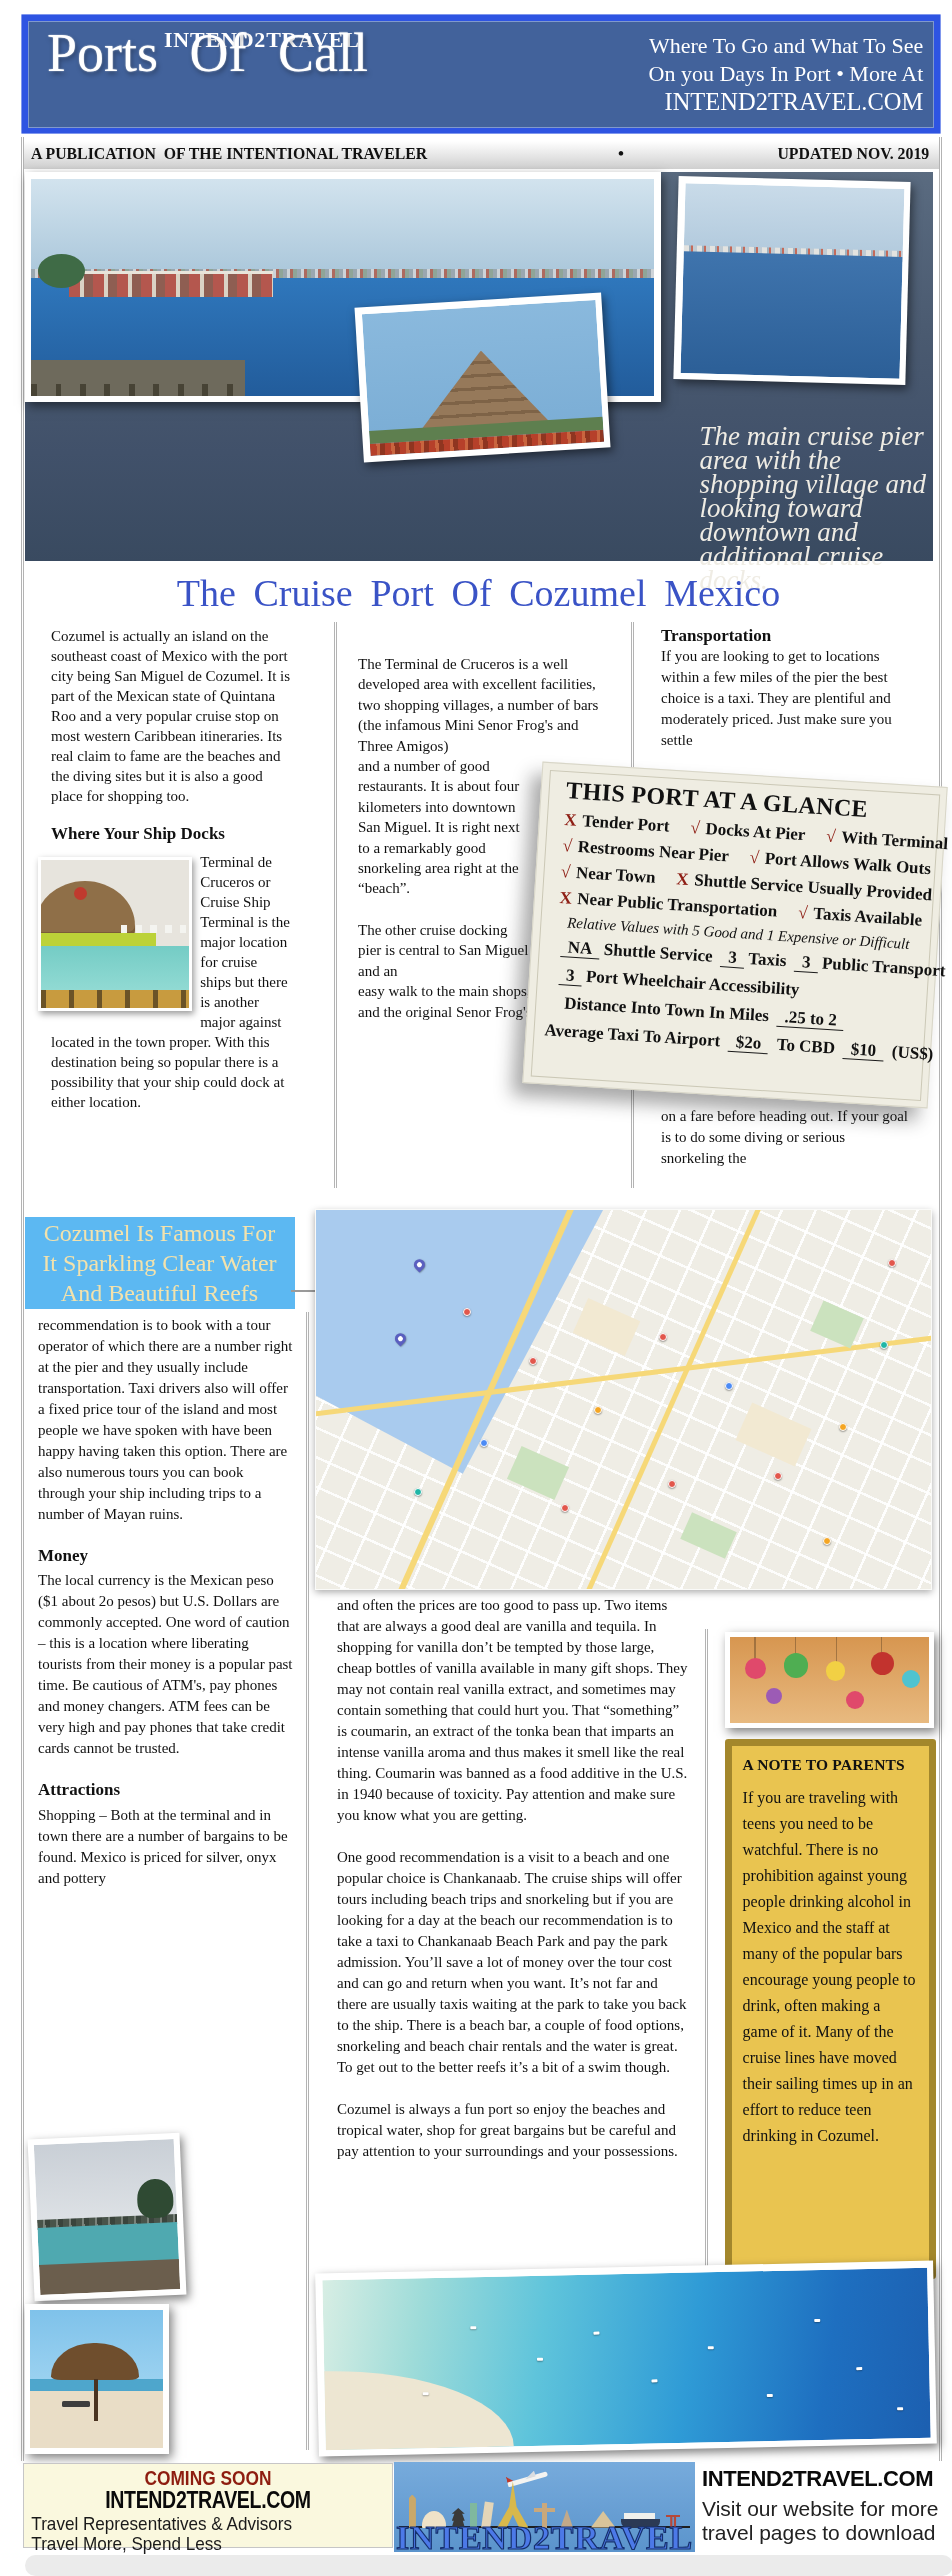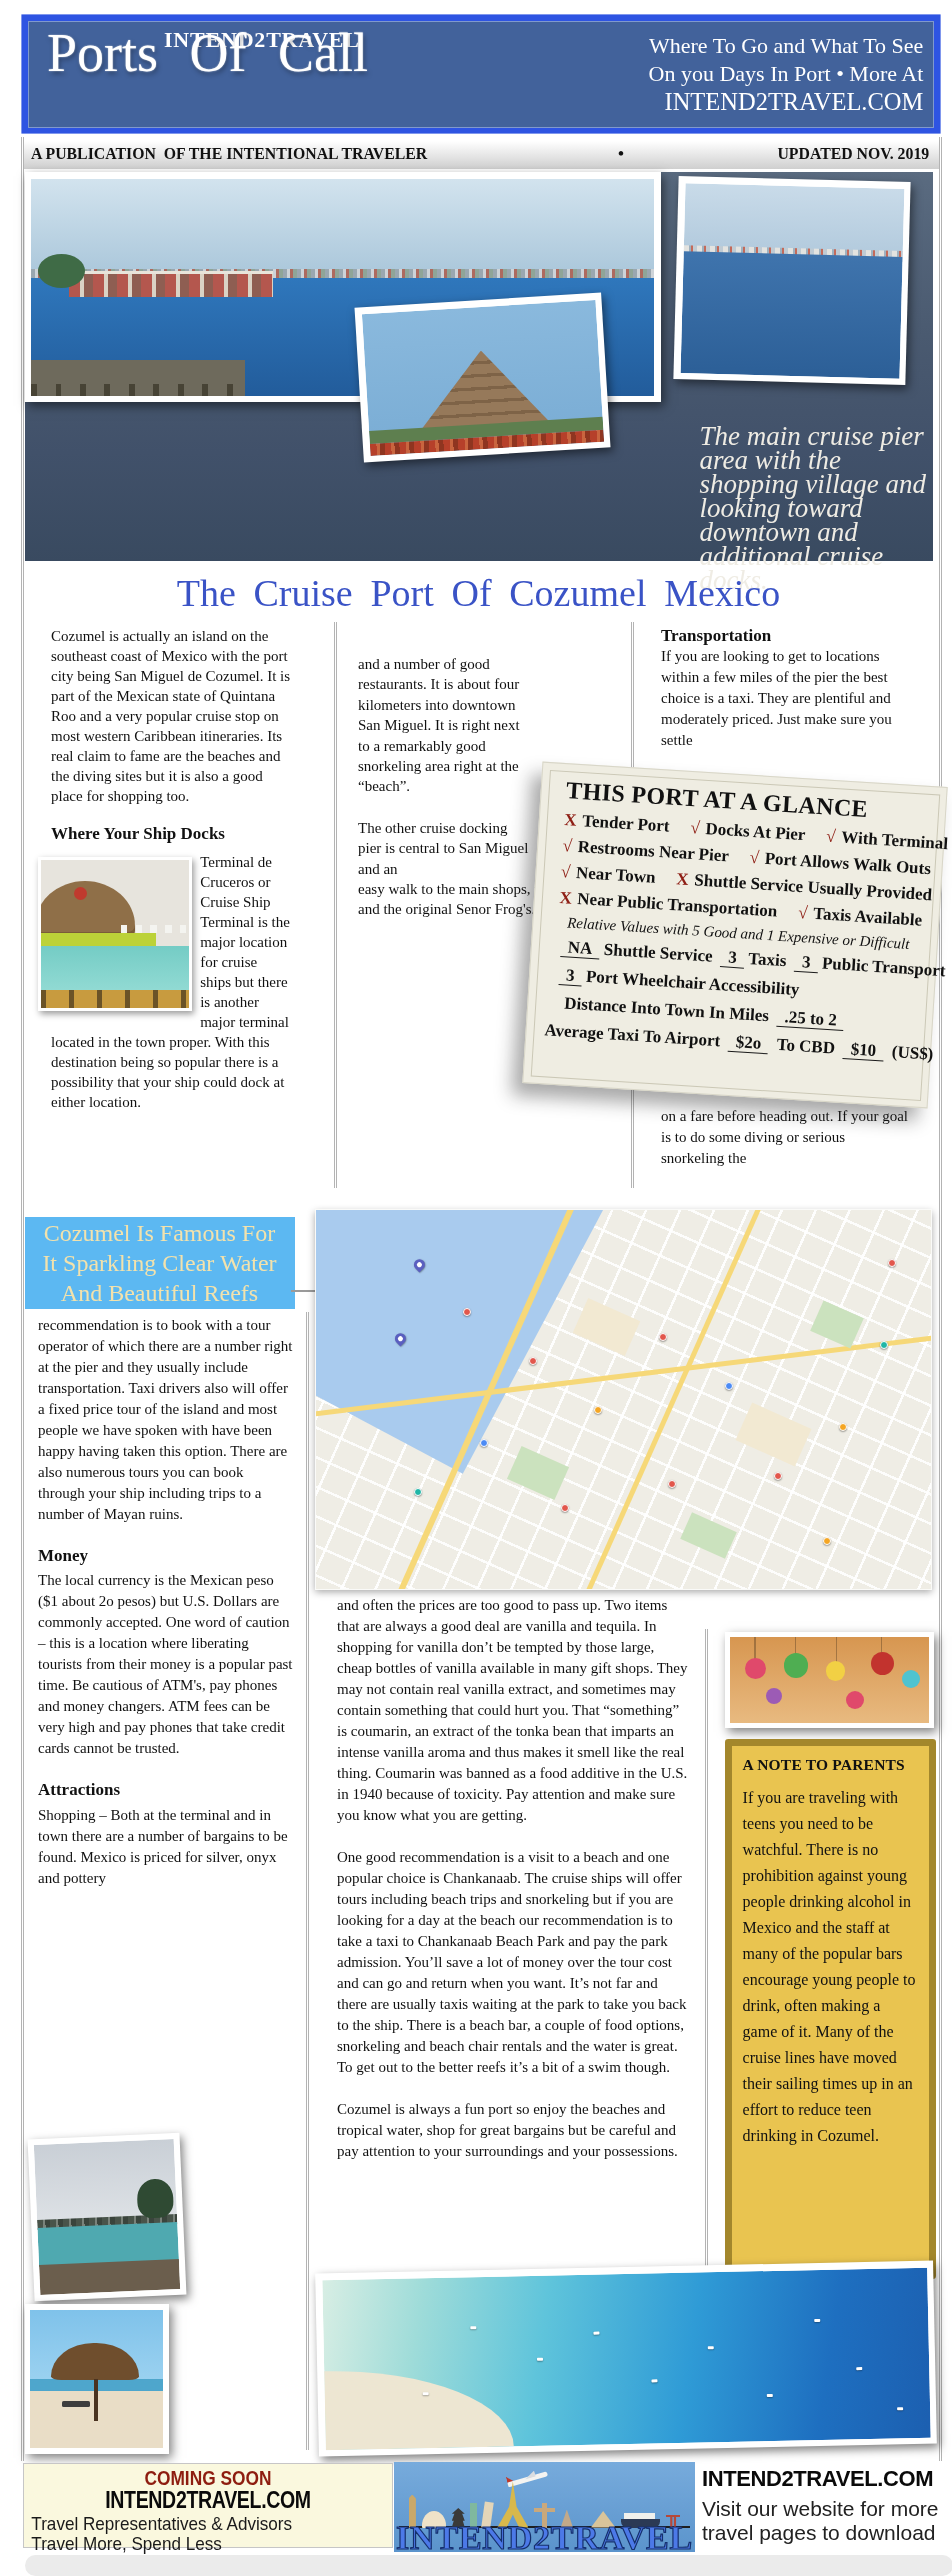--- a/index.html
+++ b/index.html
@@ -276,26 +276,27 @@
       <span class="dockphoto">
           <span class="dk">
         <span class="dk-roof"></span>
         <span class="dk-sign"></span>
         <span class="dk-green"></span>
         <span class="dk-umb"></span>
         <span class="dk-water"></span>
         <span class="dk-pier"></span>
       </span>
         </span>
-      <span>Terminal de Cruceros or Cruise Ship Terminal is the major location for cruise ships but there is another major terminal</span>
+      <span>Terminal de Cruceros or Cruise Ship Terminal is the major location for cruise ships but there is another major against</span>
       <span>located in the town proper. With this destination being so popular there is a possibility that your ship could dock at either location.</span>
     </div>
   </div>
 
   <div class="abs col2 bodytxt" style="line-height:20.4px;">
+    <div>The Terminal de Cruceros is a well developed area with excellent facilities, two shopping villages, a number of bars (the infamous Mini Senor Frog's and Three Amigos)</div>
     <div class="narrow">and a number of good restaurants. It is about four kilometers into downtown San Miguel. It is right next to a remarkably good snorkeling area right at the “beach”.</div>
     <div class="narrow mt">The other cruise docking pier is central to San Miguel and an</div>
     <div>easy walk to the main shops, restaurants and the original Senor Frog's.</div>
   </div>
 
   <div class="abs col3cont bodytxt" style="line-height:21px;">
     <div>on a fare before heading out. If your goal is to do some diving or serious snorkeling the</div>
   </div>
   <div class="abs col3 bodytxt" style="line-height:21px;">
     <div style="font-weight:700;font-size:17px;">Transportation</div>

